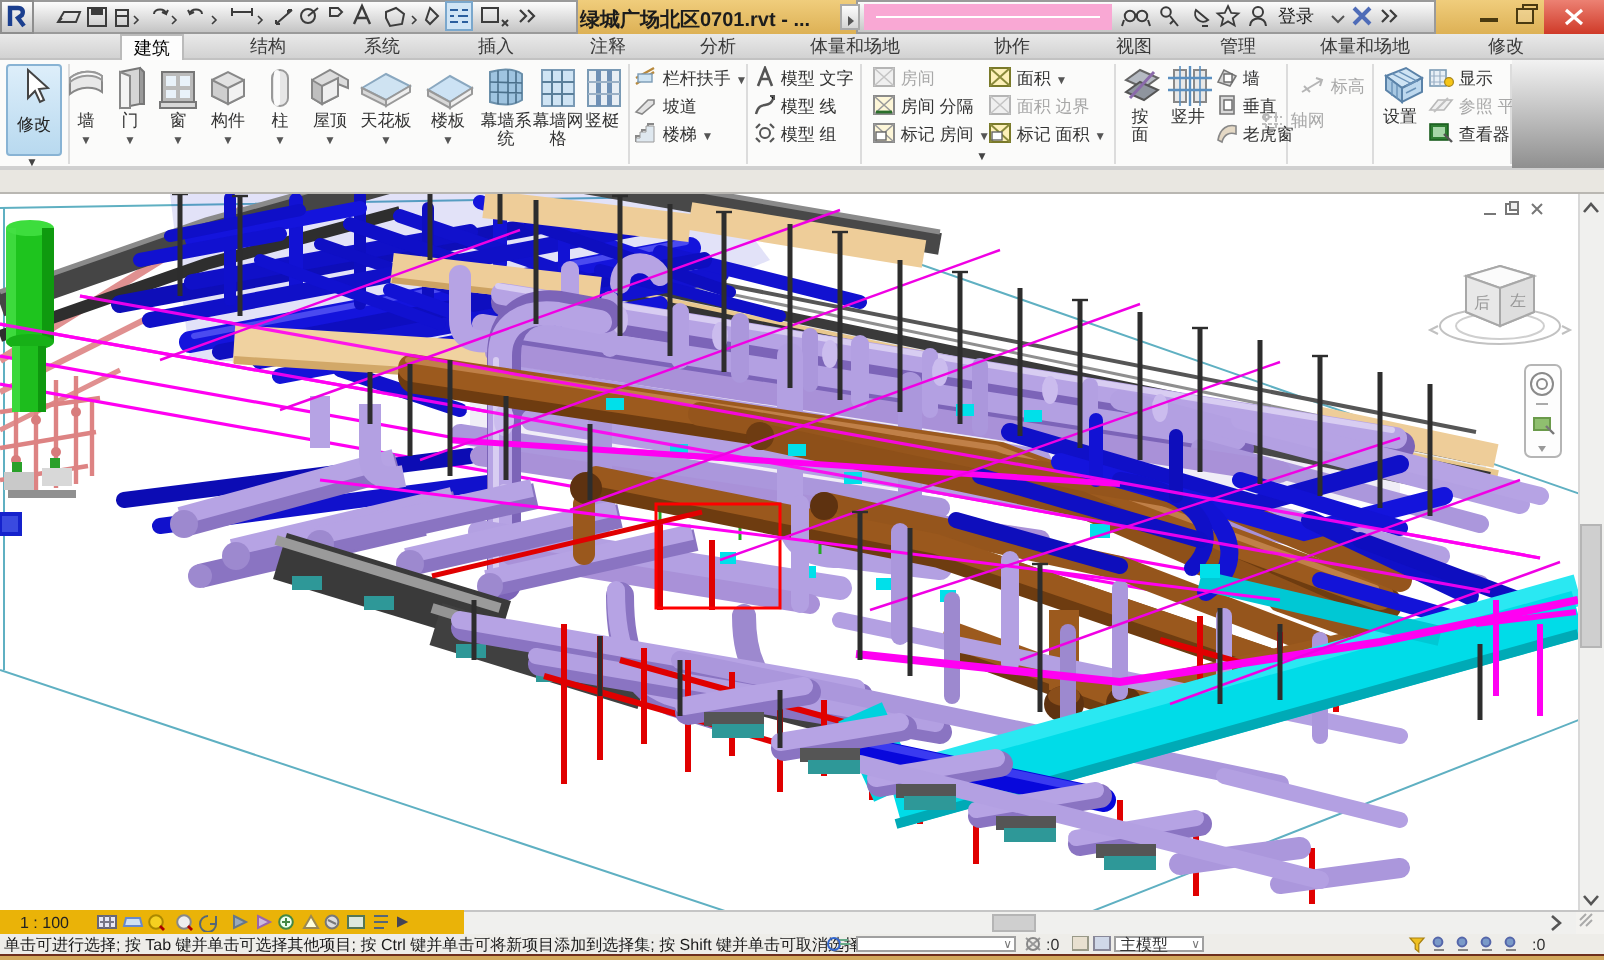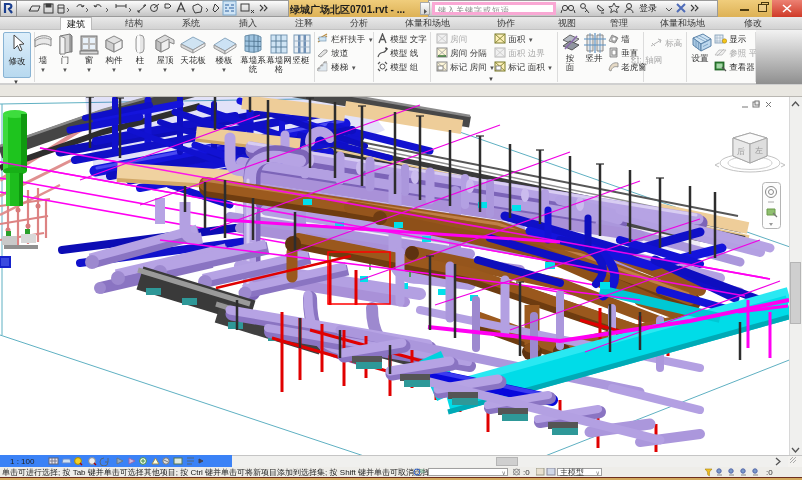--- a/index.html
+++ b/index.html
@@ -4,21 +4,21 @@
 *{margin:0;padding:0;box-sizing:border-box}
 html,body{width:802px;height:480px;overflow:hidden;font-family:"Liberation Sans",sans-serif}
 #app{position:relative;width:802px;height:480px;background:#fff}
 .abs{position:absolute}
 
 #title{left:0;top:0;width:802px;height:17px;background:linear-gradient(#f0cd7c,#ddb155)}
 #rbtn{left:0;top:0;width:17px;height:17px;background:linear-gradient(#fdfdfd,#c9c9c9);border:1px solid #8e8e8e}
 #qat{left:17px;top:0;width:272px;height:17px;background:linear-gradient(#fcfcfc,#c4c4c4);border:1px solid #9a9a9a;border-left:none}
 #infoc{left:428px;top:0;width:290px;height:17px;background:linear-gradient(#fcfcfc,#c6c6c6);border:1px solid #9a9a9a}
 #ttext{left:290px;top:3px;width:136px;height:12px;font-size:10px;font-weight:bold;color:#1c1c1c;white-space:nowrap;text-align:left}
-#searchbox{left:432px;top:2px;width:124px;height:13px;background:#fff;border:3px solid #f9a8d4;font-size:8px;color:#8a8a8a;line-height:12px;padding-left:3px;white-space:nowrap;overflow:hidden;letter-spacing:1px}
+#searchbox{left:432px;top:2px;width:124px;height:13px;background:#fff;border:6px solid #f9a8d4;font-size:8px;color:#8a8a8a;line-height:12px;padding-left:3px;white-space:nowrap;overflow:hidden;letter-spacing:1px}
 #closebtn{left:772px;top:0;width:30px;height:17px;background:linear-gradient(#ec8173,#cf3a28);color:#fff;font-size:9px;text-align:center;line-height:16px}
 
 #tabrow{left:0;top:17px;width:802px;height:13px;background:linear-gradient(#e9e9e9,#d2d2d2);border-bottom:1px solid #c2c2c2}
 .tab{position:absolute;top:0;height:13px;font-size:9px;color:#3a3a3a;line-height:13px;white-space:nowrap}
 .tabactive{background:#fdfdfd;border:1px solid #bbb;border-bottom:none;color:#000;padding:0 6px}
 
 #ribbon{left:0;top:30px;width:802px;height:54px;background:#fbfbfa;border-bottom:1px solid #d0d0d0}
 #ribgrad{left:756px;top:30px;width:46px;height:54px;background:linear-gradient(#f2f2f2,#8f8f8f)}
 .vsep{position:absolute;top:2px;width:1px;height:50px;background:#dcdcdc}
 .bigbtn{position:absolute;top:2px;text-align:center;font-size:8.5px;color:#333;line-height:9px}
@@ -28,21 +28,21 @@
 .gray{color:#a8a8a8}
 .dd{font-size:6px;color:#555}
 
 #optbar{left:0;top:84px;width:802px;height:13px;background:#e9e7e1;border-top:1px solid #cfcfcf;border-bottom:1px solid #b9b7b2}
 
 #canvas{left:0;top:97px;width:789px;height:358px;background:#fff;overflow:hidden}
 #vscroll{left:789px;top:97px;width:13px;height:358px;background:#f0f0ee;border-left:1px solid #d8d8d8}
 #vthumb{left:790px;top:262px;width:11px;height:62px;background:#cfcfcf;border:1px solid #b5b5b5}
 
 #botrow{left:0;top:455px;width:802px;height:12px;background:#f3f2ef;border-top:1px solid #c5c5c5}
-#vcb{left:0;top:455px;width:232px;height:12px;background:#3b82f6;font-size:8px;color:#222}
+#vcb{left:0;top:455px;width:232px;height:12px;background:#eab308;font-size:8px;color:#222}
 #hscroll{left:232px;top:456px;width:556px;height:11px;background:#f0f0ee}
 #hthumb{left:496px;top:457px;width:22px;height:9px;background:#cfcfcf;border:1px solid #b5b5b5}
 #status{left:0;top:467px;width:802px;height:10px;background:#eeede9;font-size:8px;color:#1a1a1a;line-height:10px;white-space:nowrap}
 #botstrip{left:0;top:477px;width:802px;height:3px;background:#d2a85c;border-top:1px solid #6e2f1e}
 .combo{position:absolute;background:#fff;border:1px solid #a0a0a0;font-size:8px;color:#333;line-height:8px}
 </style></head>
 <body>
 <div id="app">
 
 <div class="abs" id="title"></div>

